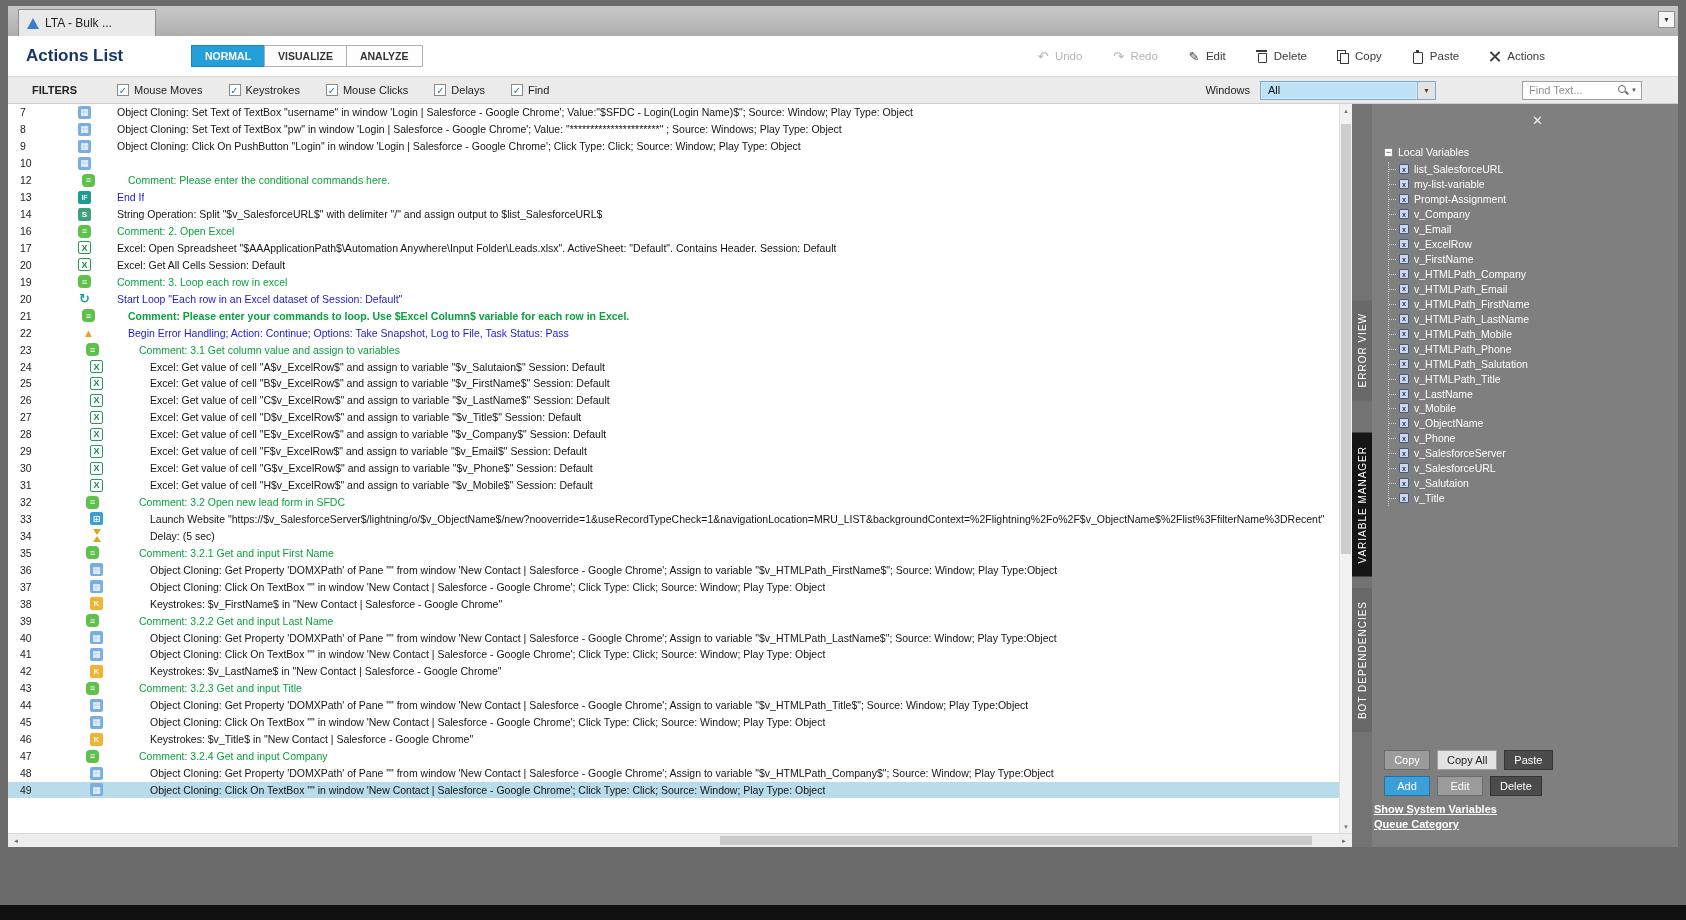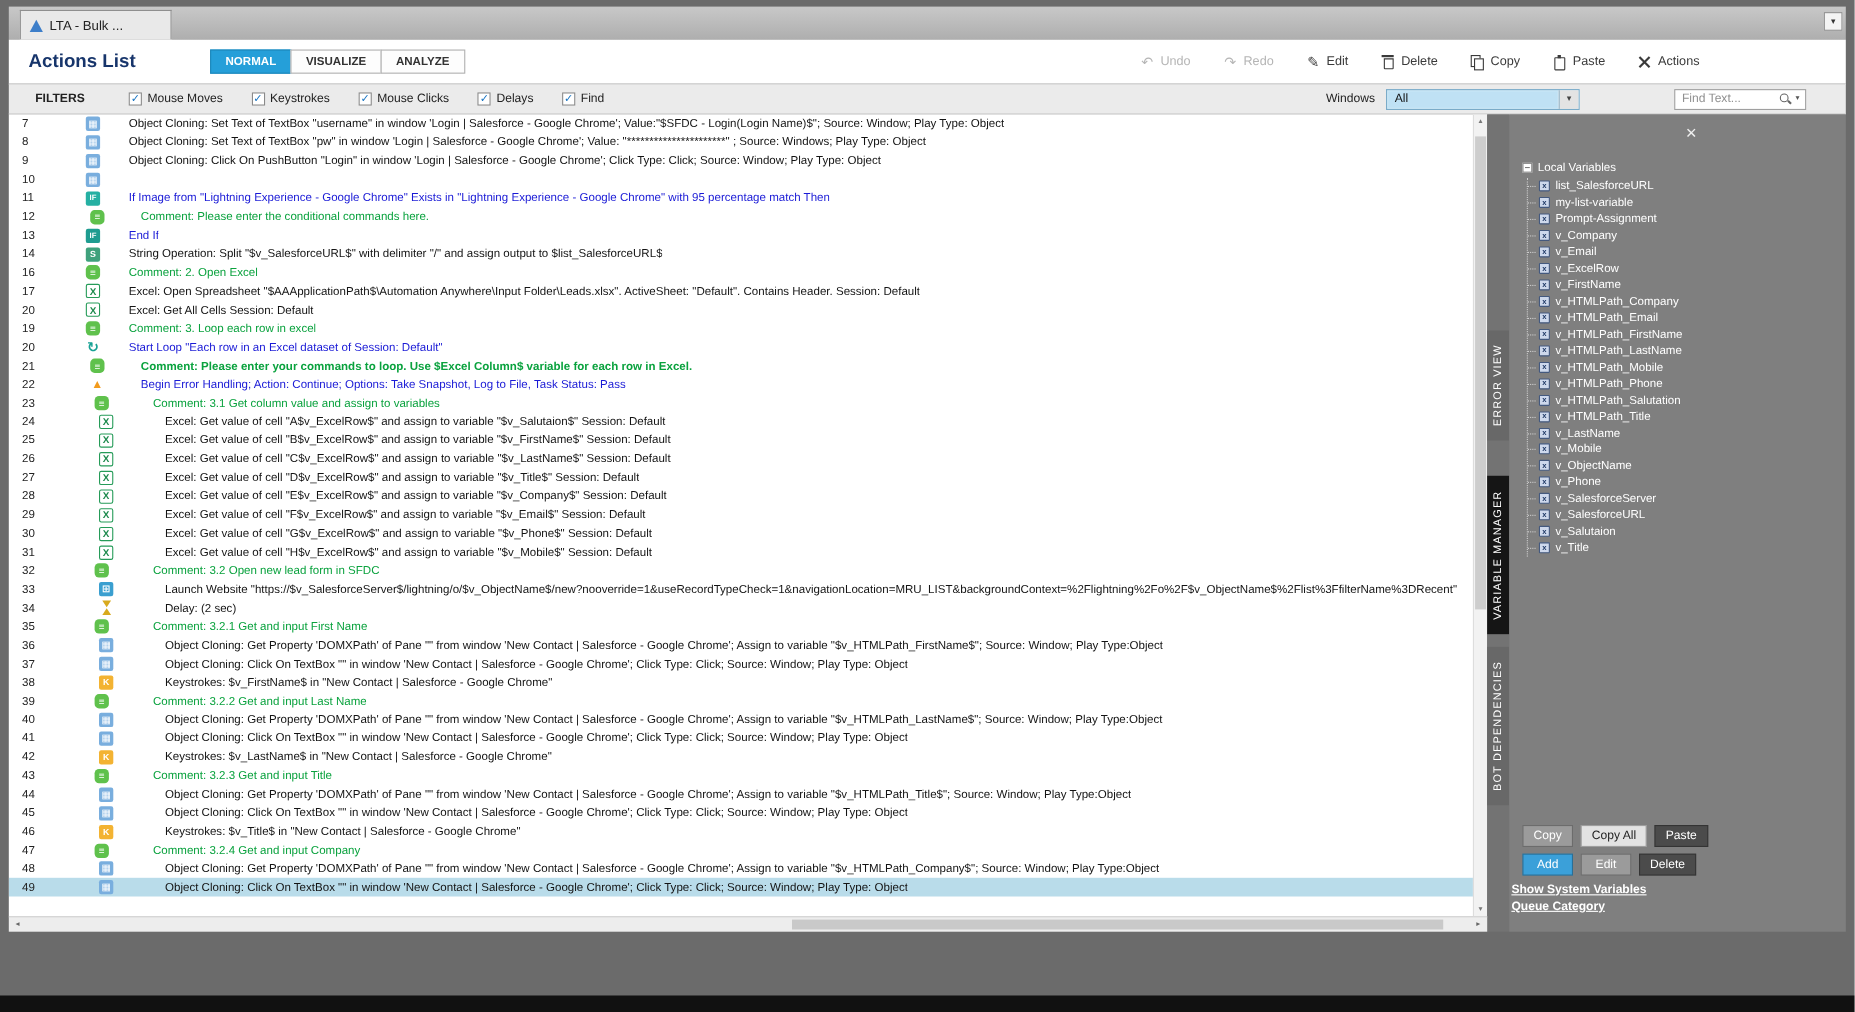--- a/index.html
+++ b/index.html
@@ -240,25 +240,20 @@
       <div class="row">
         <span class="num">9</span>
         <span class="ic ic-object-cloning" style="margin-left: 0px;">▦</span>
         <span class="txt k-normal" style="margin-left: 26px;">Object Cloning: Click On PushButton "Login" in window 'Login | Salesforce - Google Chrome'; Click Type: Click; Source: Window; Play Type: Object</span>
       </div>
       <div class="row">
         <span class="num">10</span>
         <span class="ic ic-object-cloning" style="margin-left: 0px;">▦</span>
       </div>
       <div class="row">
-        <span class="num">11</span>
-        <span class="ic ic-if" style="margin-left: 0px;">IF</span>
-        <span class="txt k-control" style="margin-left: 26px;">If Image from "Lightning Experience - Google Chrome" Exists in "Lightning Experience - Google Chrome" with 95 percentage match Then</span>
-      </div>
-      <div class="row">
         <span class="num">12</span>
         <span class="ic ic-comment" style="margin-left: 4px;">≡</span>
         <span class="txt k-comment" style="margin-left: 33px;">Comment: Please enter the conditional commands here.</span>
       </div>
       <div class="row">
         <span class="num">13</span>
         <span class="ic ic-end-if" style="margin-left: 0px;">IF</span>
         <span class="txt k-control" style="margin-left: 26px;">End If</span>
       </div>
       <div class="row">
@@ -352,21 +347,21 @@
         <span class="txt k-comment" style="margin-left: 40px;">Comment: 3.2 Open new lead form in SFDC</span>
       </div>
       <div class="row">
         <span class="num">33</span>
         <span class="ic ic-launch-website" style="margin-left: 12px;">⊞</span>
         <span class="txt k-normal" style="margin-left: 47px;">Launch Website "https://$v_SalesforceServer$/lightning/o/$v_ObjectName$/new?nooverride=1&amp;useRecordTypeCheck=1&amp;navigationLocation=MRU_LIST&amp;backgroundContext=%2Flightning%2Fo%2F$v_ObjectName$%2Flist%3FfilterName%3DRecent"</span>
       </div>
       <div class="row">
         <span class="num">34</span>
         <span class="ic ic-delay" style="margin-left: 12px;"></span>
-        <span class="txt k-normal" style="margin-left: 47px;">Delay: (2 sec)</span>
+        <span class="txt k-normal" style="margin-left: 47px;">Delay: (5 sec)</span>
       </div>
       <div class="row">
         <span class="num">35</span>
         <span class="ic ic-comment" style="margin-left: 8px;">≡</span>
         <span class="txt k-comment" style="margin-left: 40px;">Comment: 3.2.1 Get and input First Name</span>
       </div>
       <div class="row">
         <span class="num">36</span>
         <span class="ic ic-object-cloning" style="margin-left: 12px;">▦</span>
         <span class="txt k-normal" style="margin-left: 47px;">Object Cloning: Get Property 'DOMXPath' of Pane "" from window 'New Contact | Salesforce - Google Chrome'; Assign to variable "$v_HTMLPath_FirstName$"; Source: Window; Play Type:Object</span>

